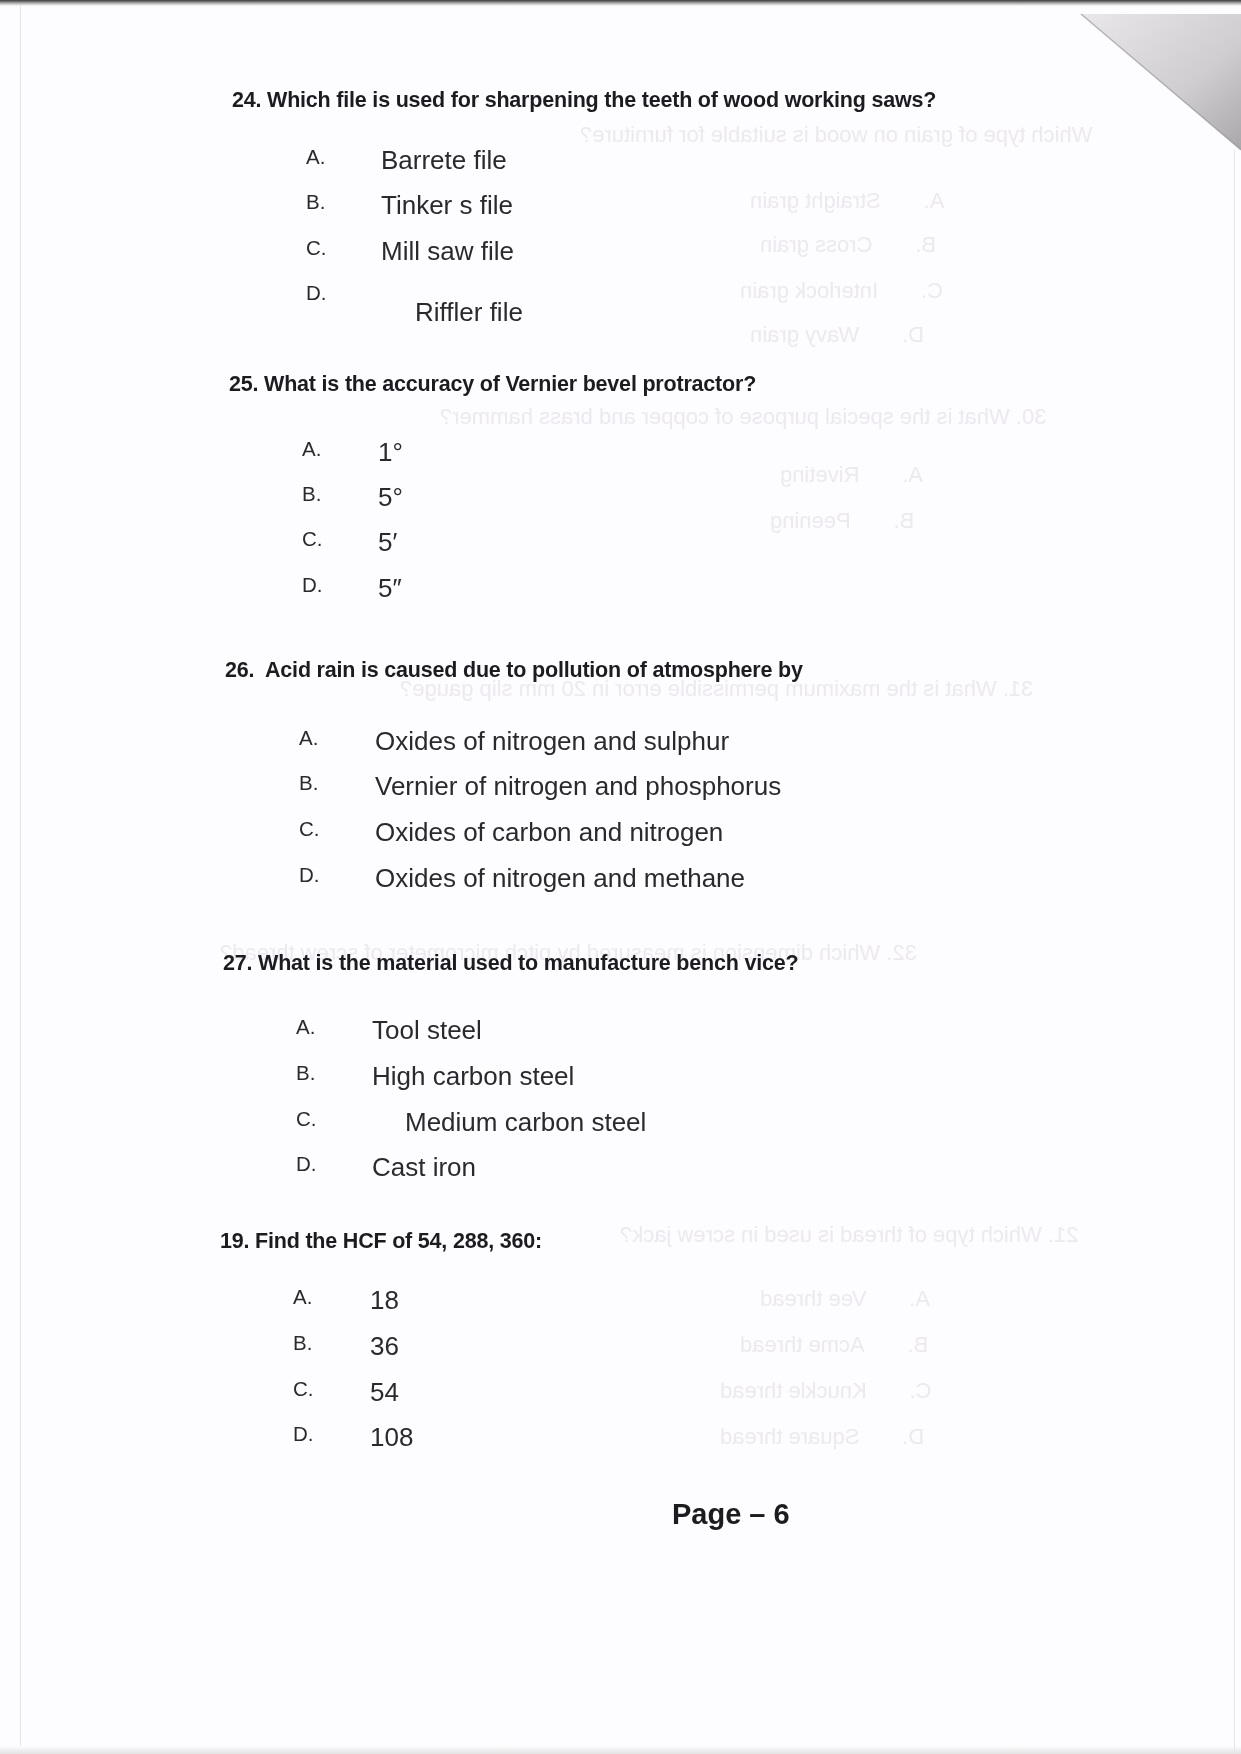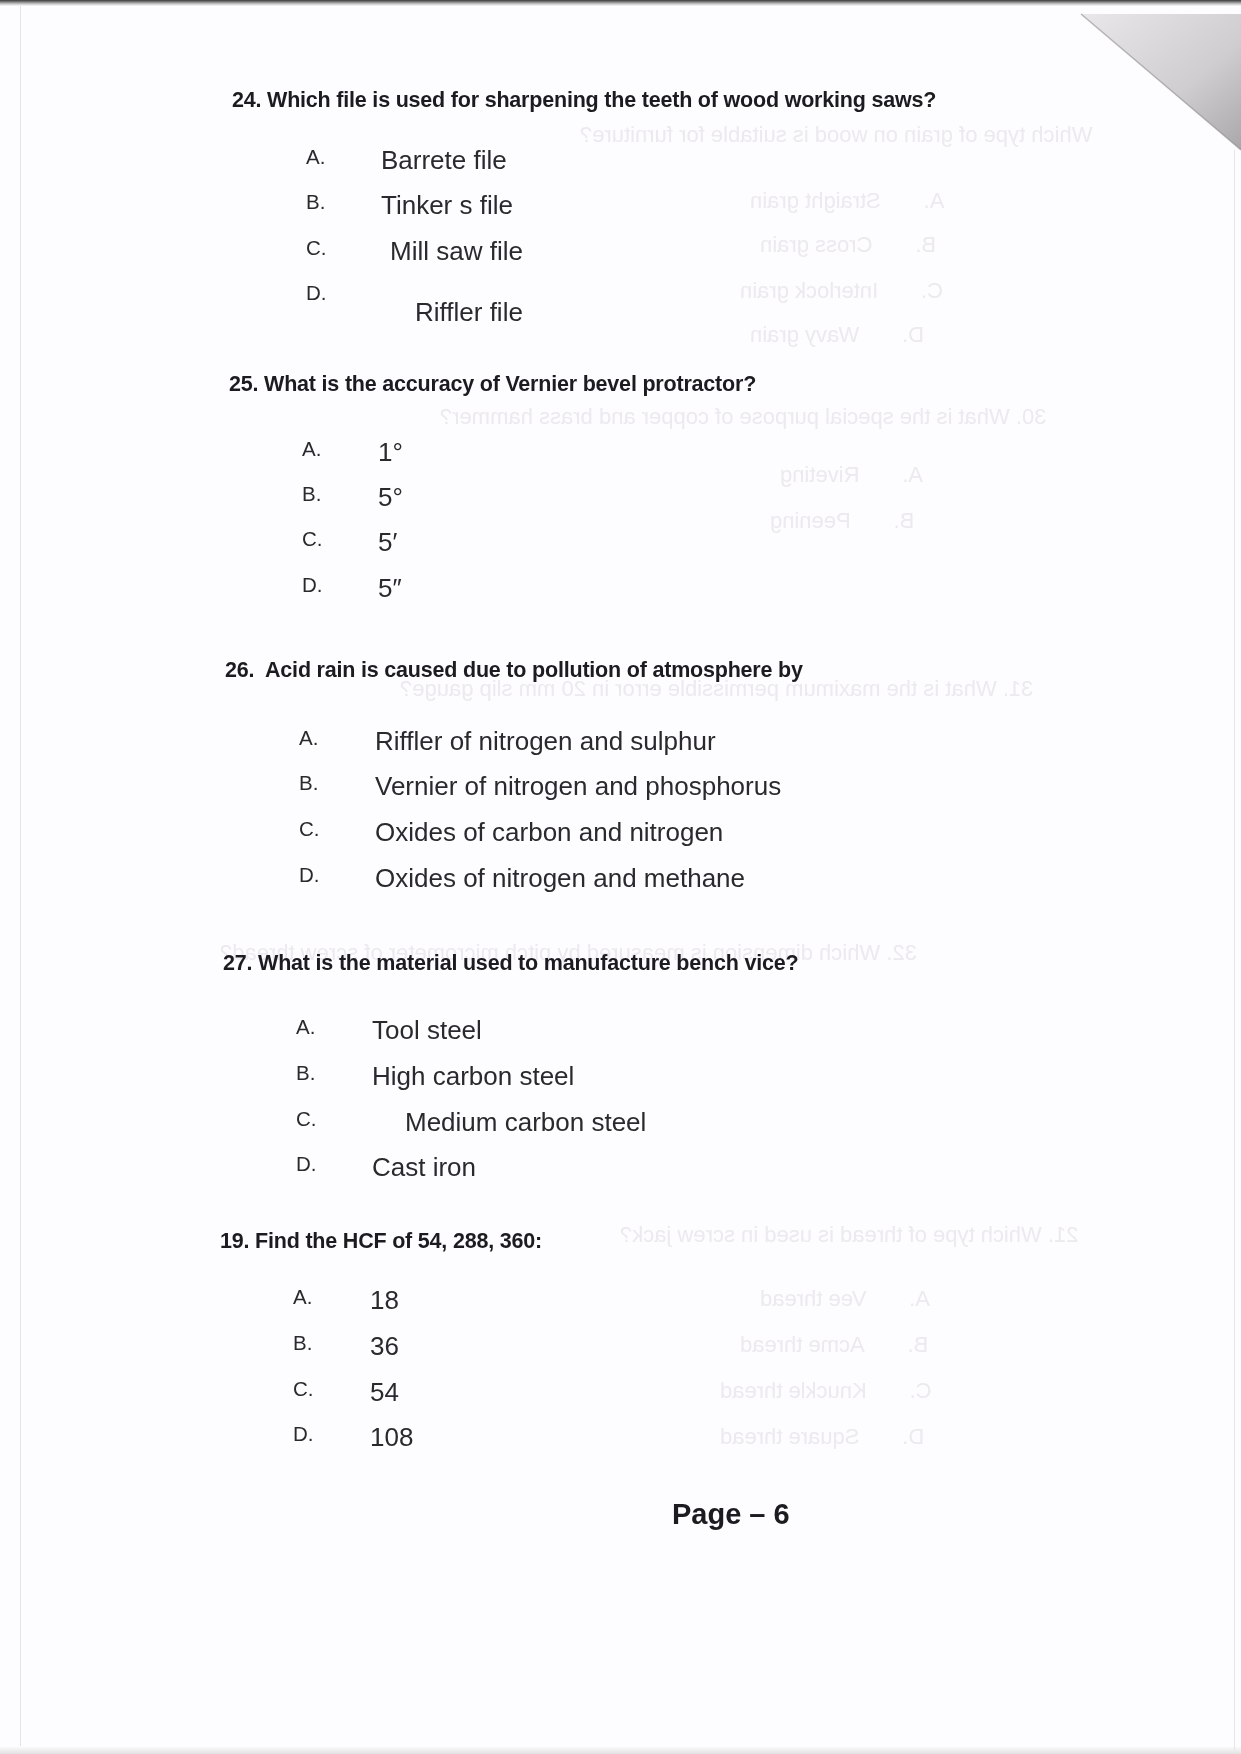--- a/index.html
+++ b/index.html
@@ -115,41 +115,41 @@
 <div class="bleed" style="left:720px; top:1378px;">C.&nbsp;&nbsp;&nbsp;&nbsp;&nbsp;&nbsp;&nbsp;Knuckle thread</div>
 <div class="bleed" style="left:720px; top:1424px;">D.&nbsp;&nbsp;&nbsp;&nbsp;&nbsp;&nbsp;&nbsp;Square thread</div>
 
 <section>
   <div class="question" style="left:232px; top:88px;">24. Which file is used for sharpening the teeth of wood working saws?</div>
   <div class="opt-letter" style="left:306px; top:145px;">A.</div>
   <div class="opt-text" style="left:381px; top:145px;">Barrete file</div>
   <div class="opt-letter" style="left:306px; top:190px;">B.</div>
   <div class="opt-text" style="left:381px; top:190px;">Tinker s file</div>
   <div class="opt-letter" style="left:306px; top:236px;">C.</div>
-  <div class="opt-text" style="left:381px; top:236px;margin-left:9px;">Mill saw file</div>
+  <div class="opt-text" style="left:381px; top:236px;">Mill saw file</div>
   <div class="opt-letter" style="left:306px; top:281px;">D.</div>
   <div class="opt-text" style="left:381px; top:297px;margin-left:34px;">Riffler file</div>
 </section>
 
 <section>
   <div class="question" style="left:229px; top:372px;">25. What is the accuracy of Vernier bevel protractor?</div>
   <div class="opt-letter" style="left:302px; top:437px;">A.</div>
   <div class="opt-text" style="left:378px; top:437px;">1°</div>
   <div class="opt-letter" style="left:302px; top:482px;">B.</div>
   <div class="opt-text" style="left:378px; top:482px;">5°</div>
   <div class="opt-letter" style="left:302px; top:527px;">C.</div>
   <div class="opt-text" style="left:378px; top:527px;">5′</div>
   <div class="opt-letter" style="left:302px; top:573px;">D.</div>
   <div class="opt-text" style="left:378px; top:573px;">5″</div>
 </section>
 
 <section>
   <div class="question" style="left:225px; top:658px; white-space:pre;">26.  Acid rain is caused due to pollution of atmosphere by</div>
   <div class="opt-letter" style="left:299px; top:726px;">A.</div>
-  <div class="opt-text" style="left:375px; top:726px;">Riffler of nitrogen and sulphur</div>
+  <div class="opt-text" style="left:375px; top:726px;">Oxides of nitrogen and sulphur</div>
   <div class="opt-letter" style="left:299px; top:771px;">B.</div>
   <div class="opt-text" style="left:375px; top:771px;">Vernier of nitrogen and phosphorus</div>
   <div class="opt-letter" style="left:299px; top:817px;">C.</div>
   <div class="opt-text" style="left:375px; top:817px;">Oxides of carbon and nitrogen</div>
   <div class="opt-letter" style="left:299px; top:863px;">D.</div>
   <div class="opt-text" style="left:375px; top:863px;">Oxides of nitrogen and methane</div>
 </section>
 
 <section>
   <div class="question" style="left:223px; top:951px;">27. What is the material used to manufacture bench vice?</div>

